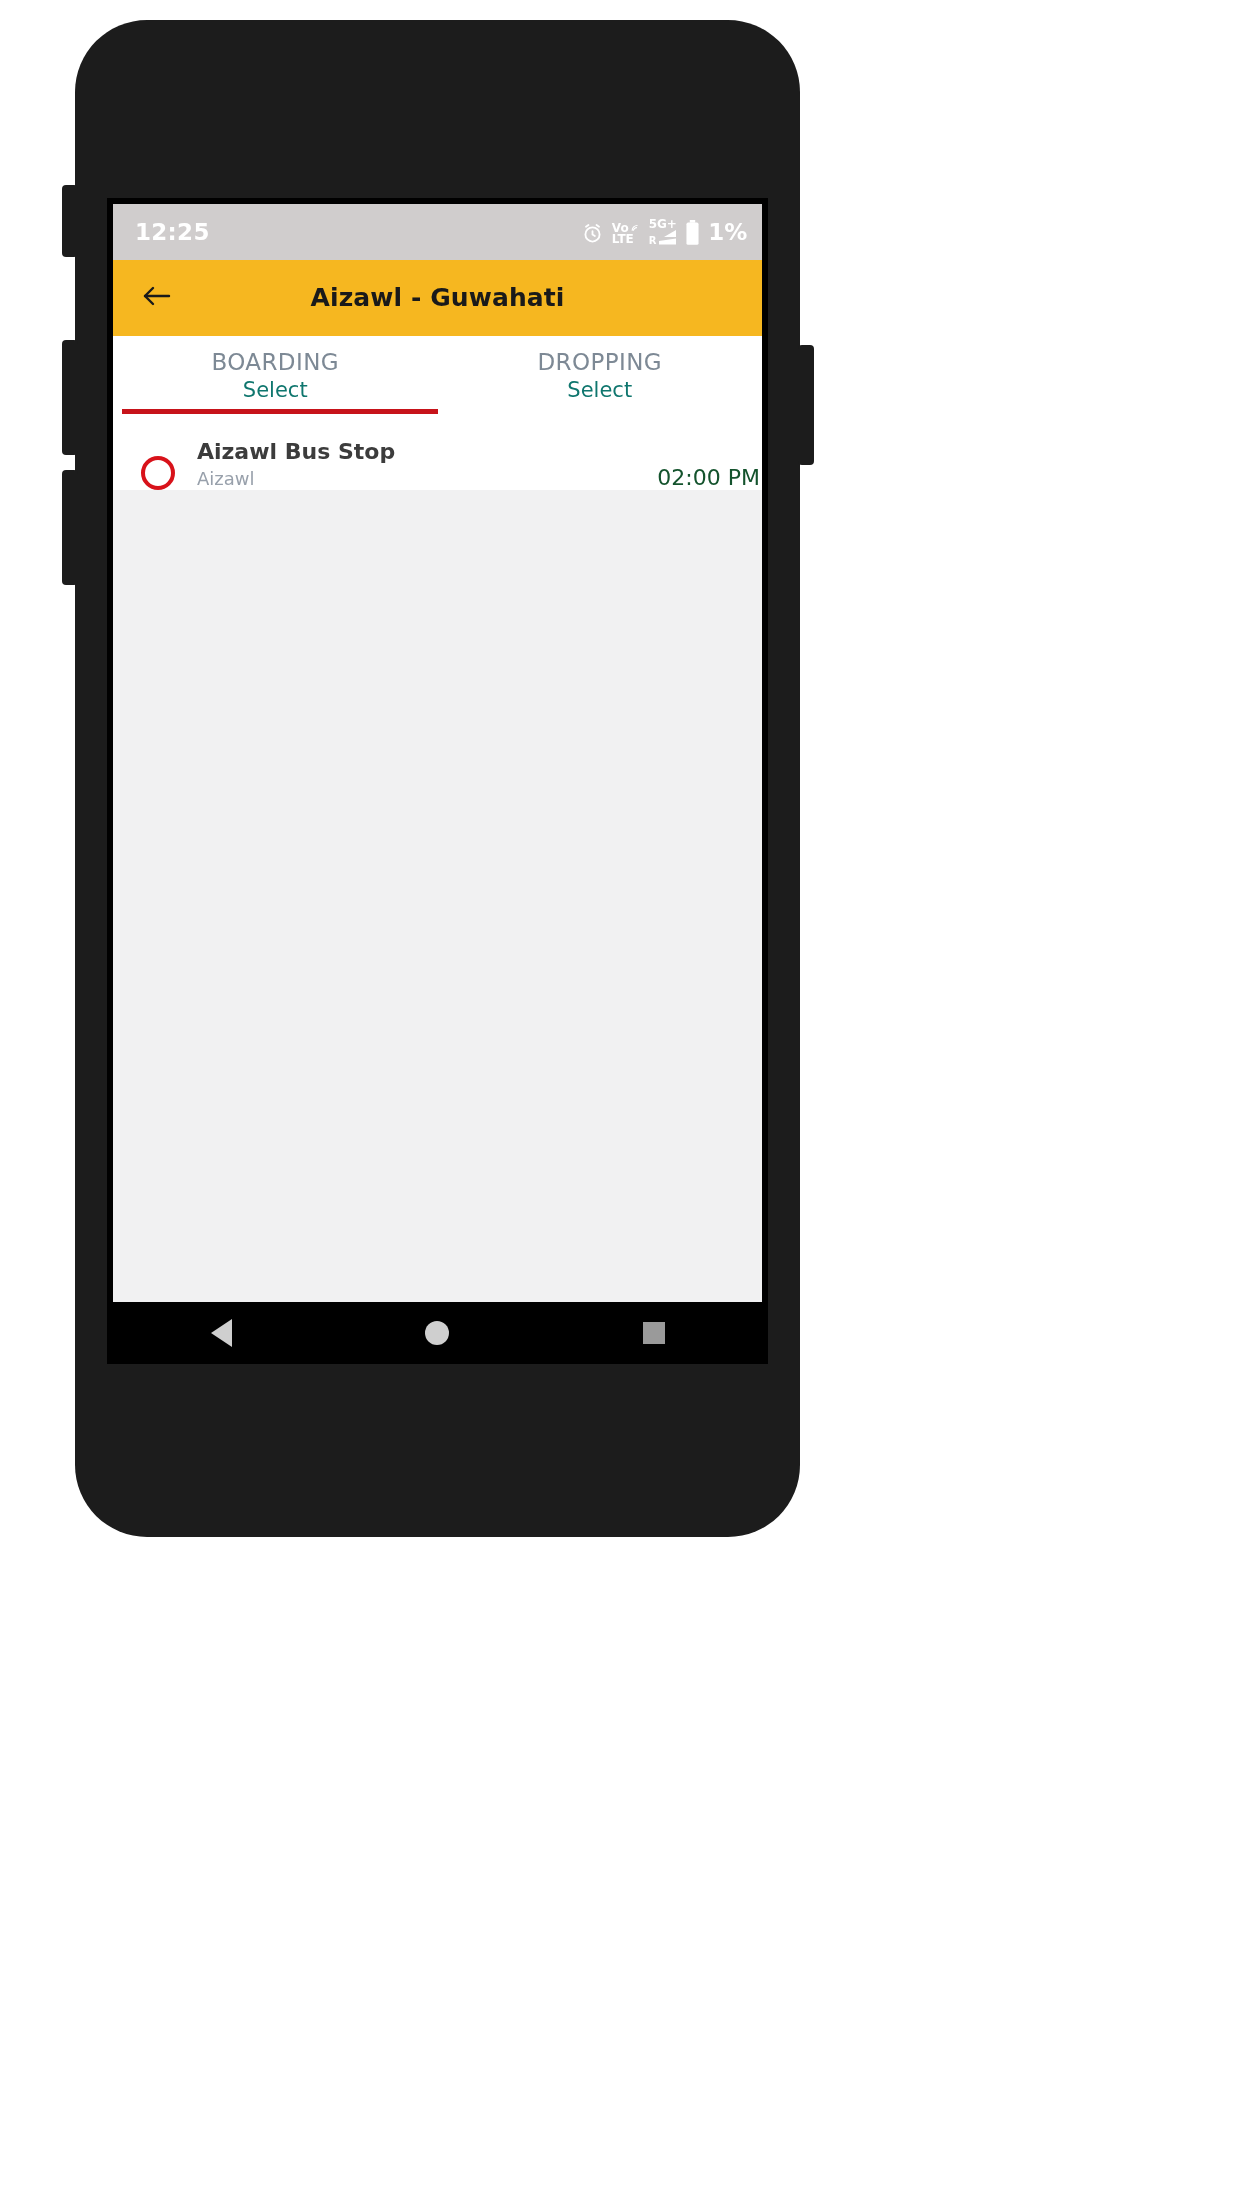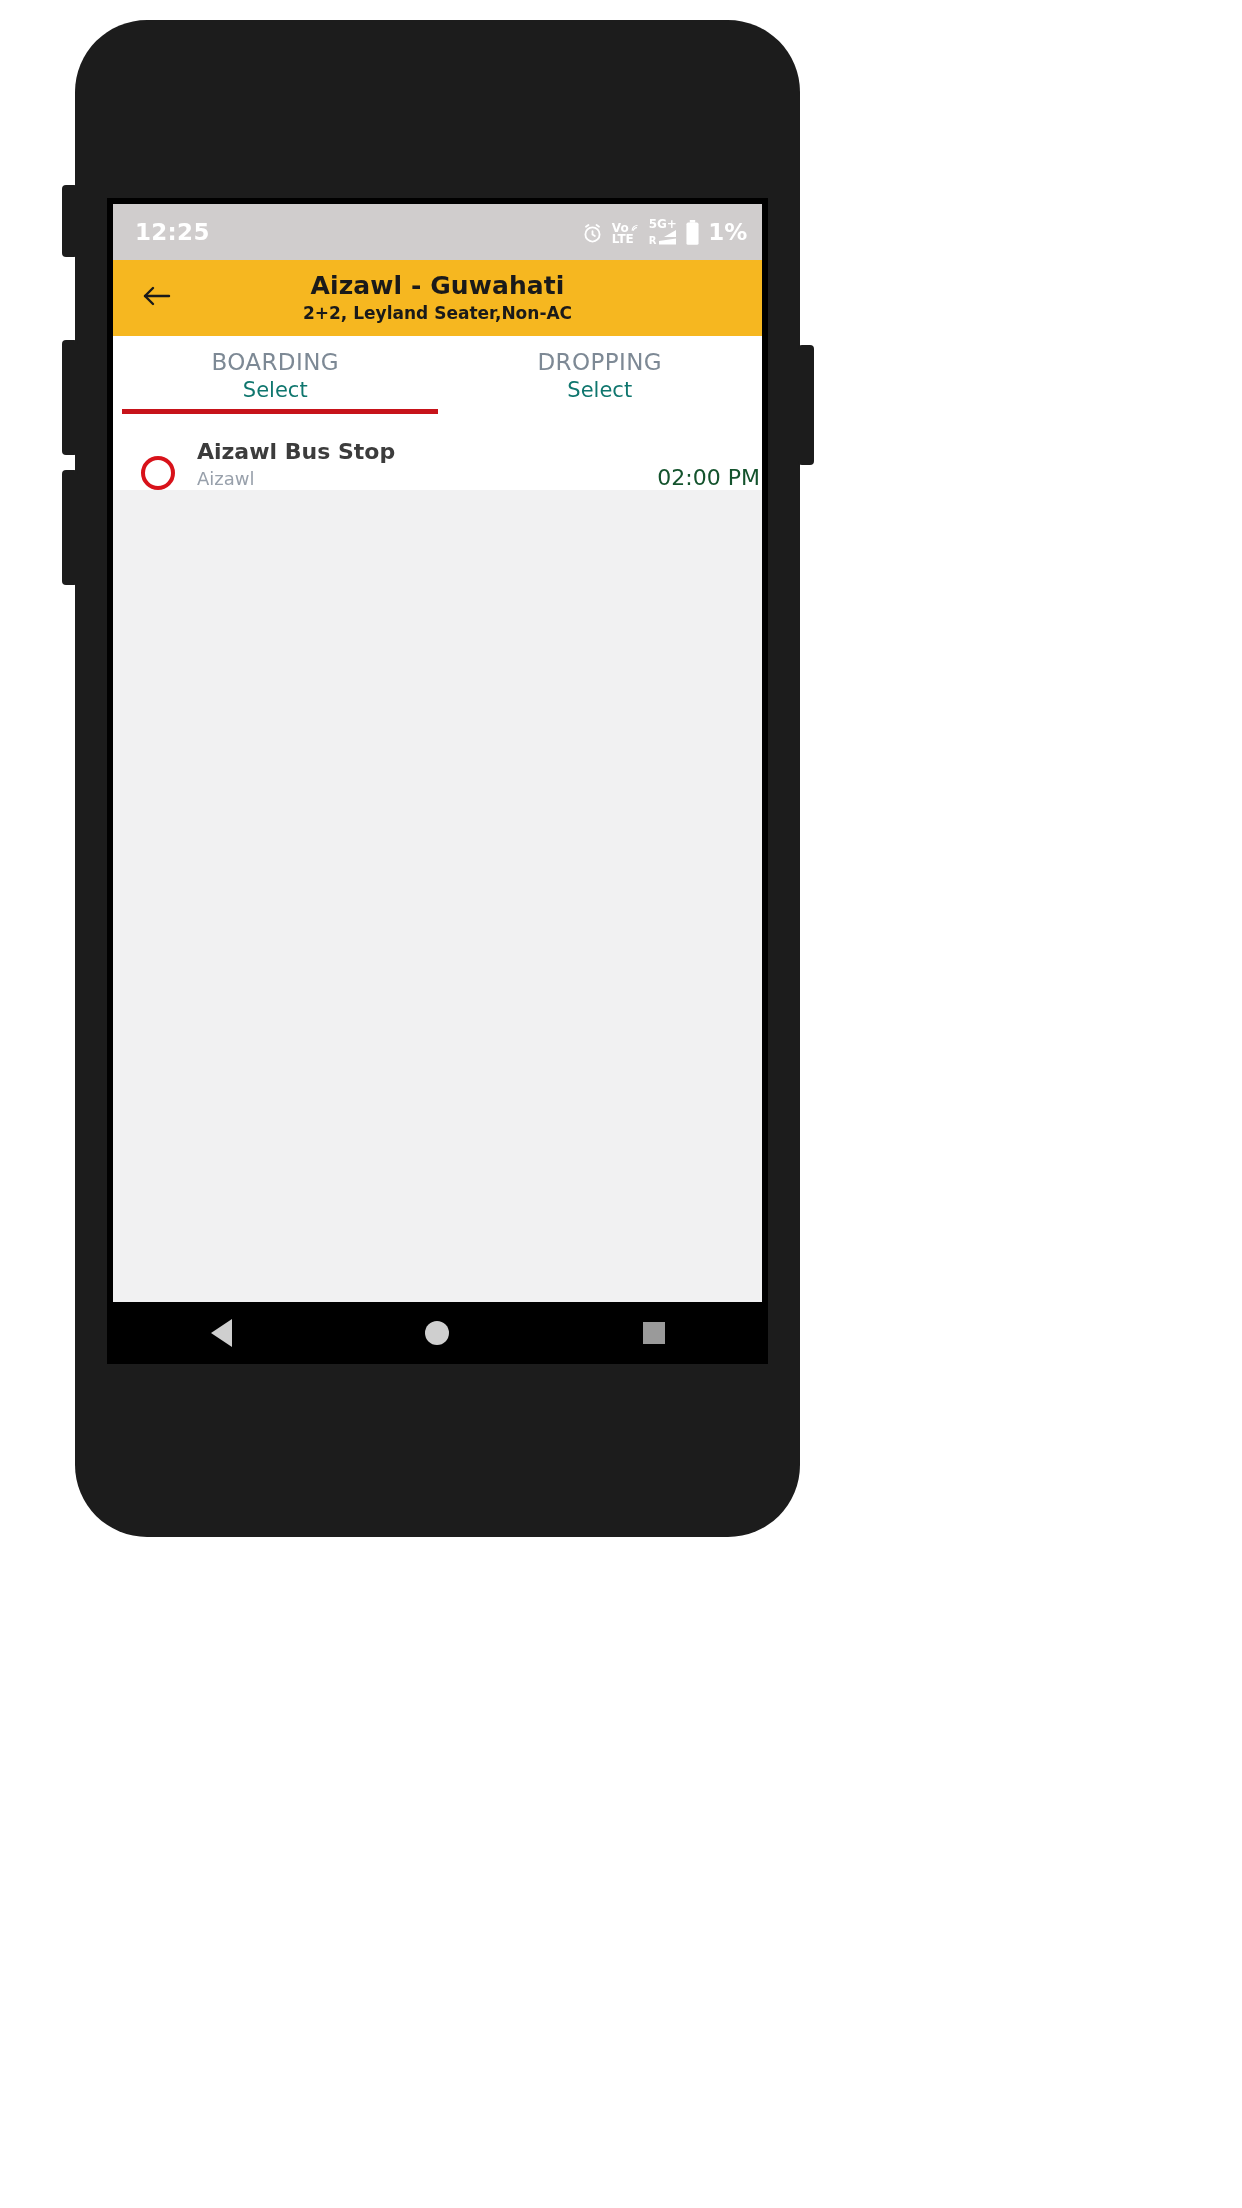--- a/index.html
+++ b/index.html
@@ -334,21 +334,20 @@
         <div class="back-btn">
           <span>
             <svg width="30" height="24" viewBox="0 0 30 24" fill="none" stroke="#1a1a1a" stroke-width="2.4" stroke-linecap="round" stroke-linejoin="round">
               <line x1="27" y1="12" x2="3" y2="12"></line>
               <polyline points="11,4 3,12 11,20"></polyline>
             </svg>
           </span>
         </div>
         <div class="appbar-titles">
           <div class="appbar-title">Aizawl - Guwahati</div>
-          <div class="appbar-sub">2+2, Leyland Seater,Non-AC</div>
         </div>
       </div>
 
       <div class="tabs">
         <div class="tab">
           <div class="tab-head">BOARDING</div>
           <div class="tab-val">Select</div>
         </div>
         <div class="tab">
           <div class="tab-head">DROPPING</div>

